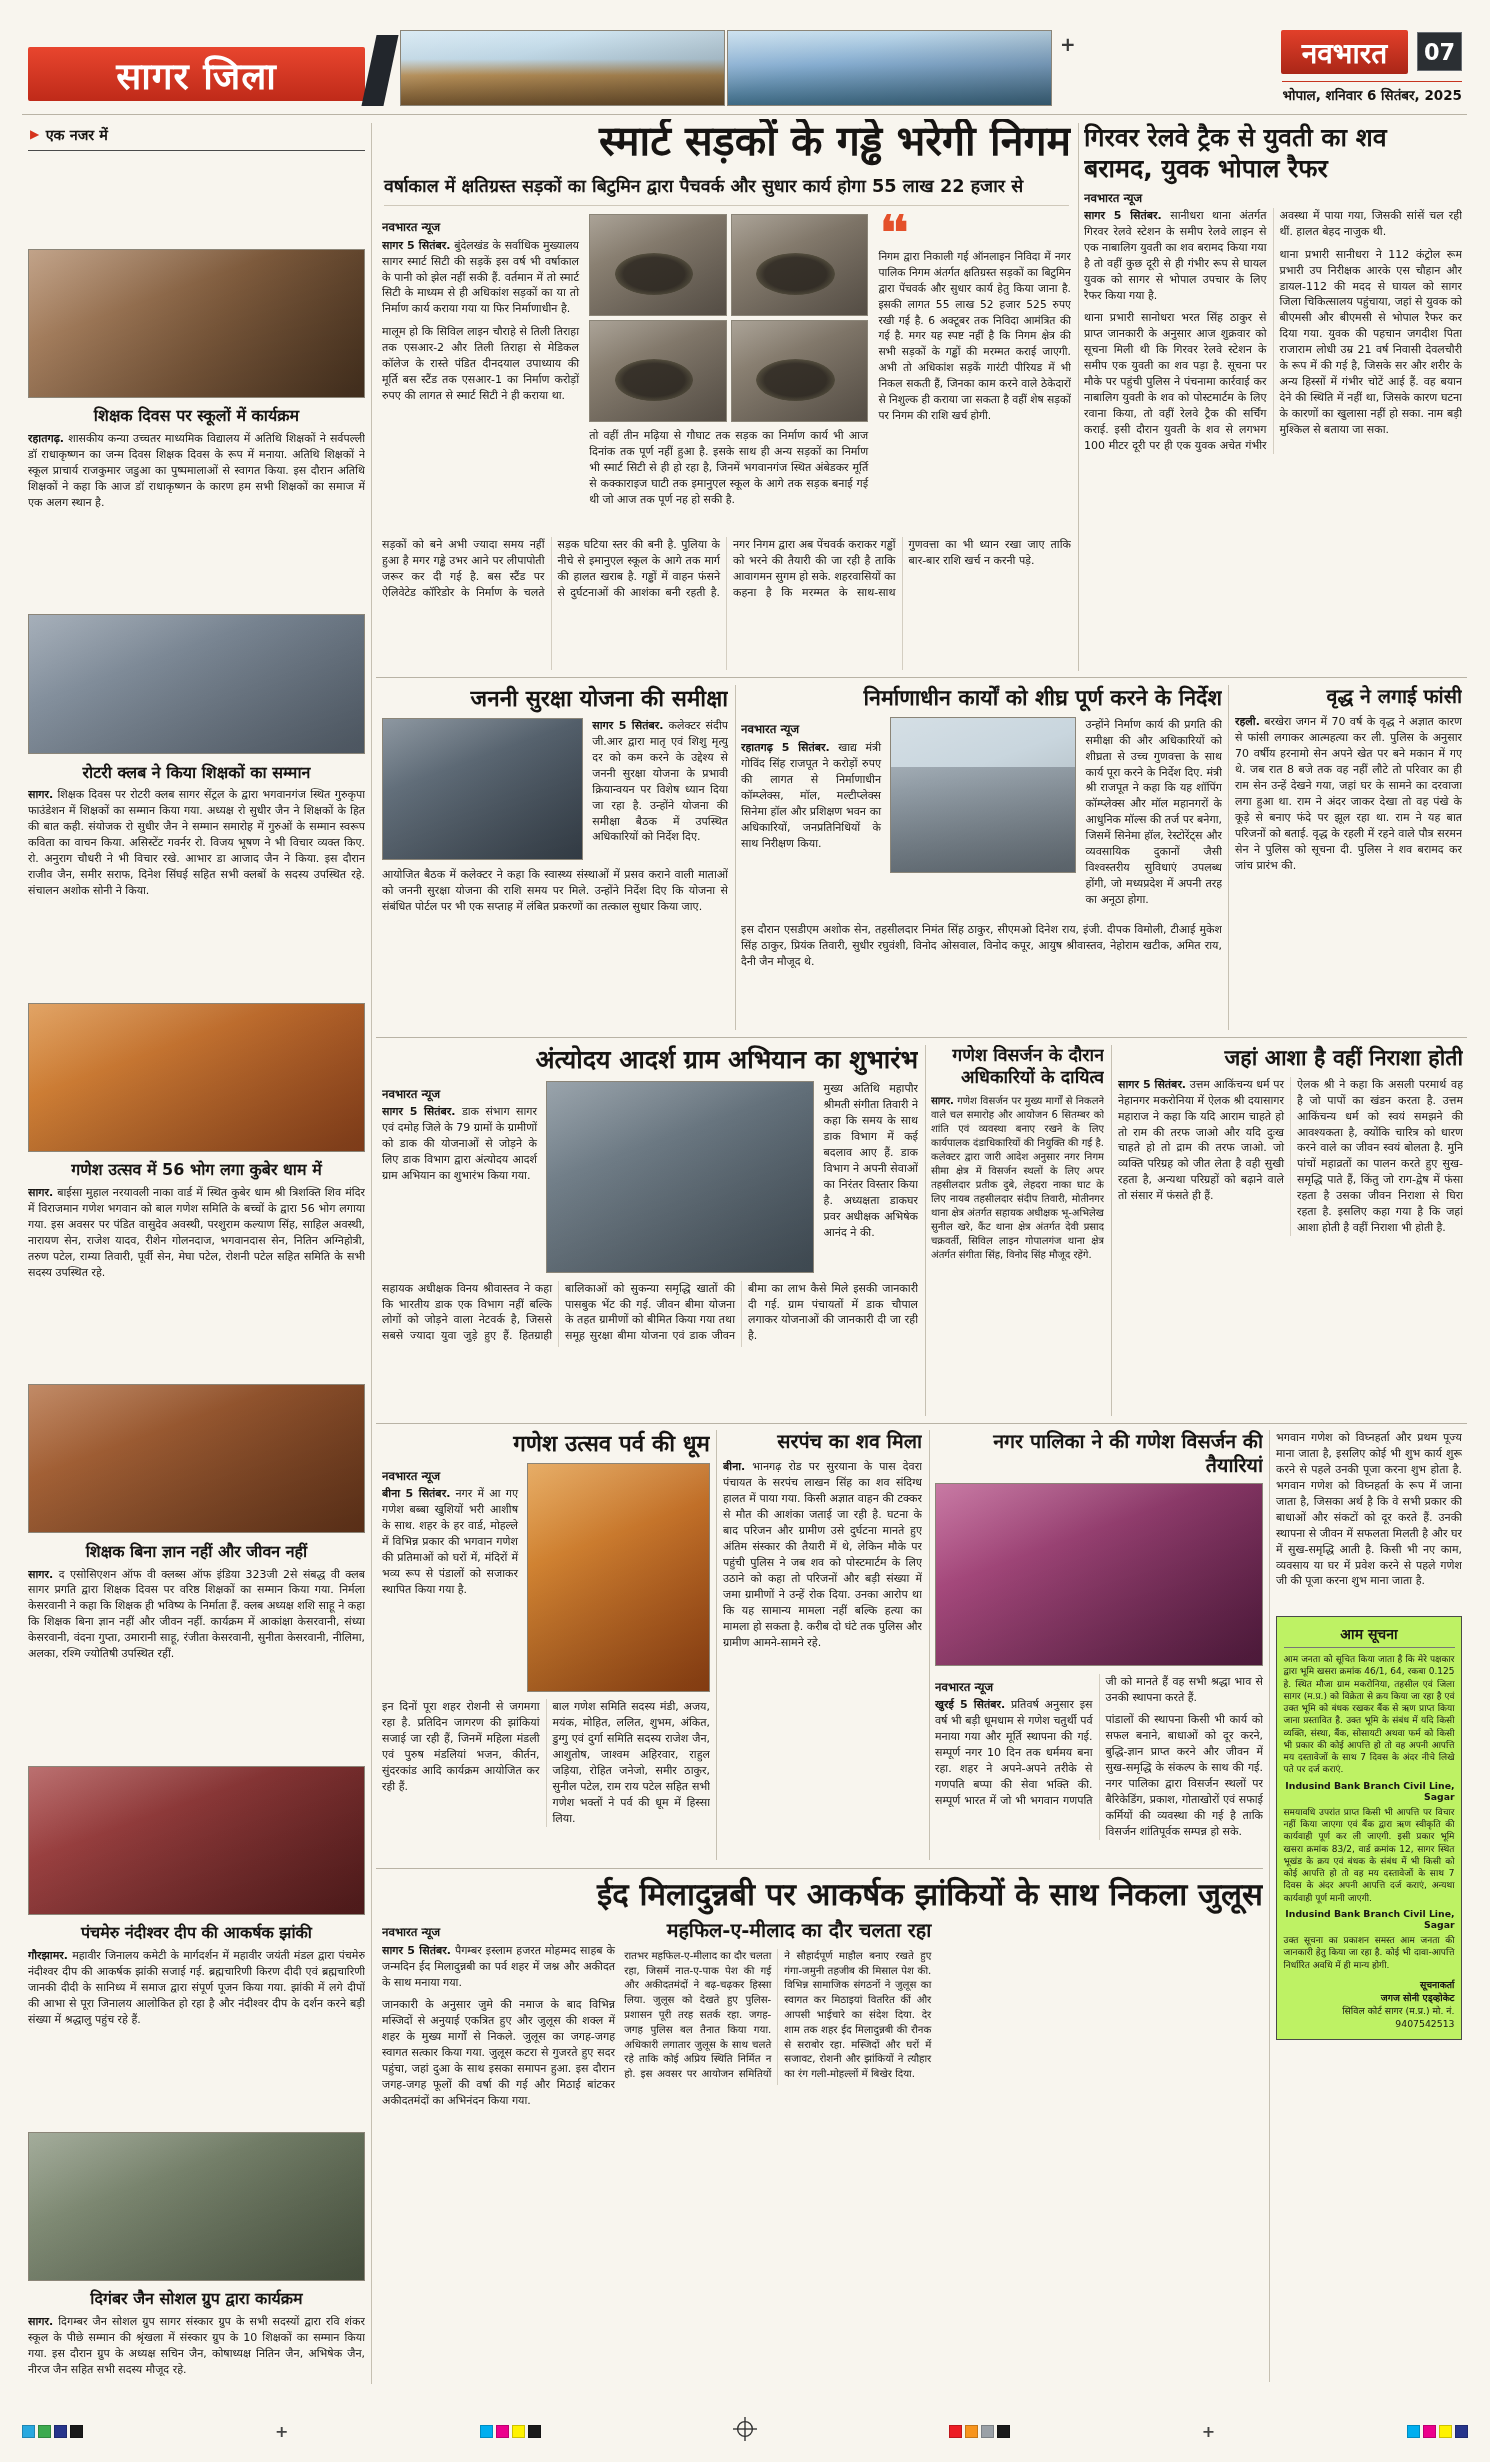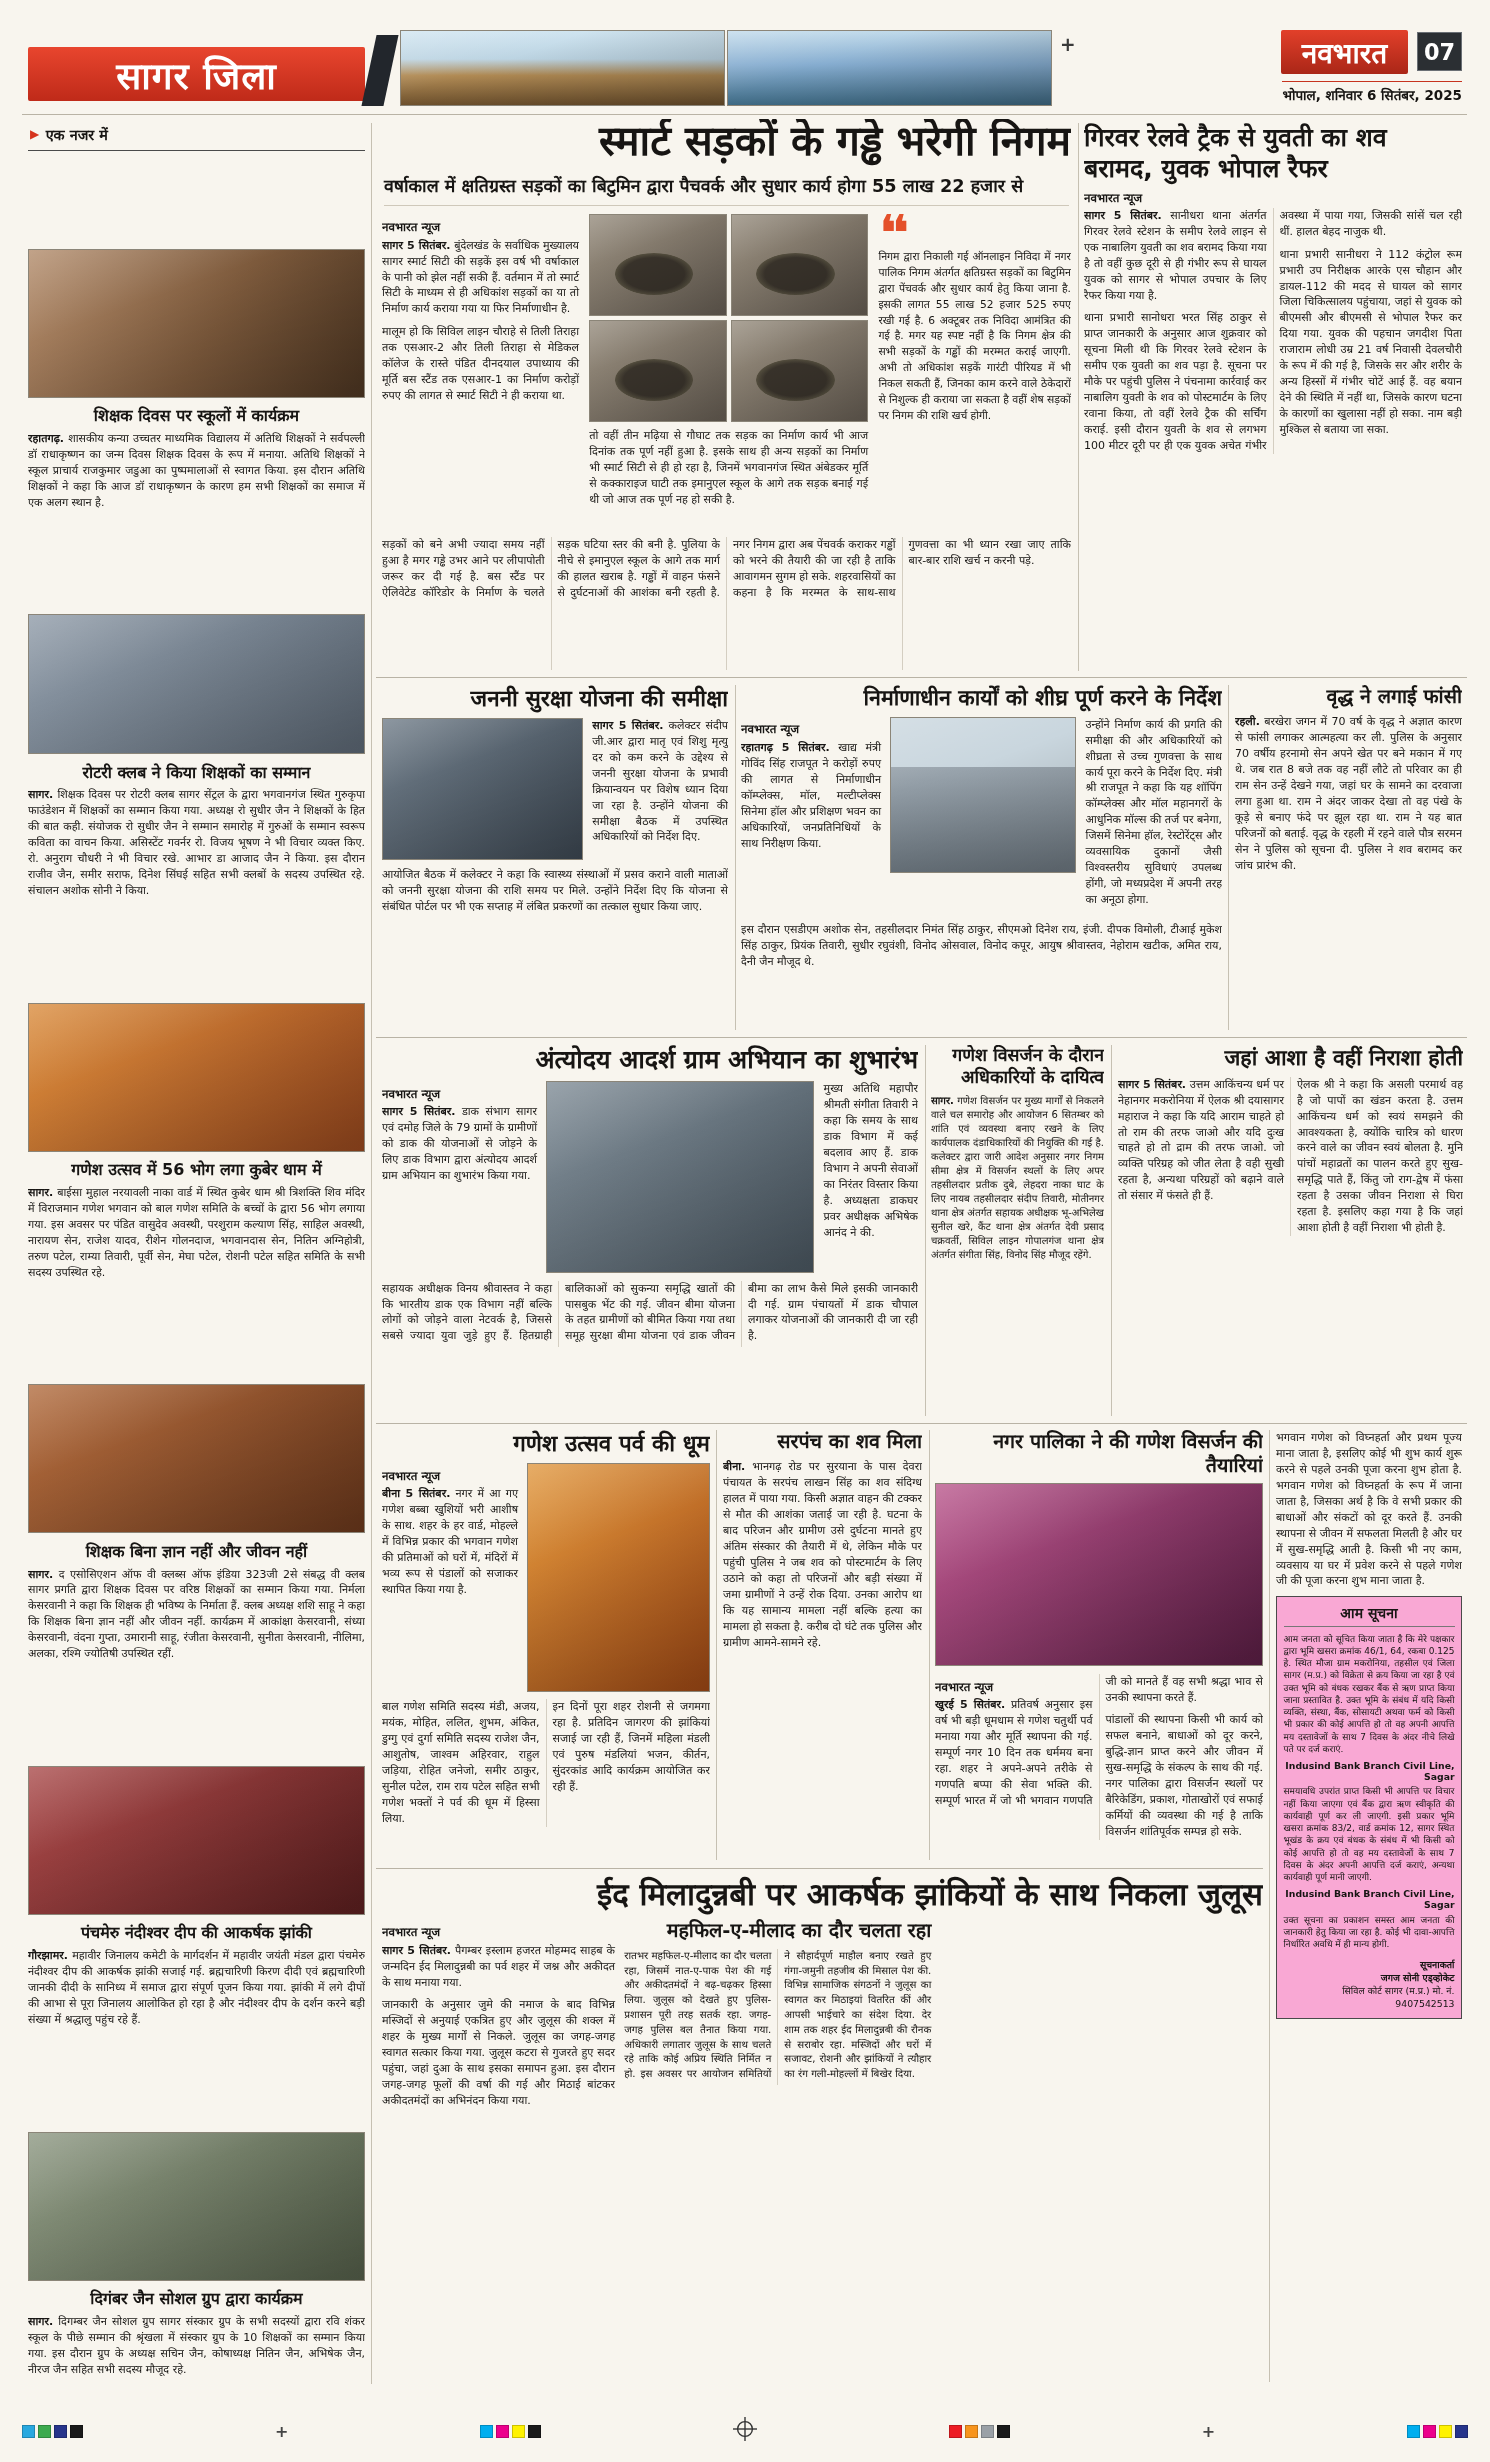--- a/index.html
+++ b/index.html
@@ -64,21 +64,21 @@
   .brief-title{font-size:16px;font-weight:bold;text-align:center;margin:8.4px 0 4.7px;line-height:1.25}
   .brief .photo{width:100%}
   
   .lead-grid{display:grid;grid-template-columns:197px 279px 1fr;gap:10.2px;margin-top:8.4px;height:315px;overflow:hidden}
   .lead-photos{display:grid;grid-template-columns:1fr 1fr;grid-template-rows:102px 102px;gap:3.7px}
   .qmark{font-family:"DejaVu Serif","Liberation Serif",serif;font-size:58px;color:#e4502a;line-height:.7;height:35px}
   .quote-txt{font-size:10.7px;line-height:1.48;text-align:justify}
   .lead-bottom{margin-top:7.5px;height:140px;overflow:hidden}
   
   .g2{display:grid;gap:9.3px}
-  .aam{border:1.4px solid #4a4a4a;padding:6.5px 6.5px 8.4px;background:#f9a8d4;margin-top:6px}
+  .aam{border:1.4px solid #4a4a4a;padding:6.5px 6.5px 8.4px;background:#bef264;margin-top:27px}
   .aam-h{font-size:14px;font-weight:bold;text-align:center;border-bottom:0.9px solid #777;padding-bottom:3.7px;margin-bottom:5.6px}
   .tiny{font-size:9px;line-height:1.36;text-align:justify;margin-bottom:4.7px}
   .bank{font-size:9.3px;font-weight:bold;text-align:right;margin:3.7px 0}
   .sign{text-align:right;font-size:9.3px;line-height:1.4;margin-top:7.5px}
   
   .print-marks{position:absolute;left:22.4px;right:22.4px;top:2414px;height:34px;display:flex;align-items:center;justify-content:space-between}
   .sqg{display:flex;gap:2.8px}
   .sq{width:13px;height:13px;border:0.5px solid rgba(0,0,0,.2)}
   .cross{font-size:16px;font-weight:bold;color:#444}
 </style>
@@ -265,22 +265,22 @@
   <article class="abs" style="left:382px;top:1430px;width:328px;height:430px">
     <h2 class="hl hl-24">गणेश उत्सव पर्व की धूम</h2>
     <div class="g2" style="grid-template-columns:136px 1fr">
       <div>
         <div class="byline">नवभारत न्यूज</div>
         <p class="bt"><b class="dl">बीना 5 सितंबर.</b> <span>नगर में आ गए गणेश बब्बा खुशियों भरी आशीष के साथ. शहर के हर वार्ड, मोहल्ले में विभिन्न प्रकार की भगवान गणेश की प्रतिमाओं को घरों में, मंदिरों में भव्य रूप से पंडालों को सजाकर स्थापित किया गया है.</span></p>
       </div>
       <div class="photo ph-idols" style="height:229px"></div>
     </div>
     <div class="cols-2" style="margin-top:7.5px">
+      <p class="bt">इन दिनों पूरा शहर रोशनी से जगमगा रहा है. प्रतिदिन जागरण की झांकियां सजाई जा रही हैं, जिनमें महिला मंडली एवं पुरुष मंडलियां भजन, कीर्तन, सुंदरकांड आदि कार्यक्रम आयोजित कर रही हैं.</p>
       <p class="bt">बाल गणेश समिति सदस्य मंडी, अजय, मयंक, मोहित, ललित, शुभम, अंकित, डुग्गु एवं दुर्गा समिति सदस्य राजेश जैन, आशुतोष, जाश्वम अहिरवार, राहुल जड़िया, रोहित जनेजो, समीर ठाकुर, सुनील पटेल, राम राय पटेल सहित सभी गणेश भक्तों ने पर्व की धूम में हिस्सा लिया.</p>
-      <p class="bt">इन दिनों पूरा शहर रोशनी से जगमगा रहा है. प्रतिदिन जागरण की झांकियां सजाई जा रही हैं, जिनमें महिला मंडली एवं पुरुष मंडलियां भजन, कीर्तन, सुंदरकांड आदि कार्यक्रम आयोजित कर रही हैं.</p>
     </div>
   </article>
 
   <div class="vr" style="left:716px;top:1430px;height:430px"></div>
 
   <article class="abs" style="left:723px;top:1430px;width:199px;height:430px">
     <h2 class="hl hl-21">सरपंच का शव मिला</h2>
     <p class="bt"><b class="dl">बीना.</b> <span>भानगढ़ रोड पर सुरयाना के पास देवरा पंचायत के सरपंच लाखन सिंह का शव संदिग्ध हालत में पाया गया. किसी अज्ञात वाहन की टक्कर से मौत की आशंका जताई जा रही है. घटना के बाद परिजन और ग्रामीण उसे दुर्घटना मानते हुए अंतिम संस्कार की तैयारी में थे, लेकिन मौके पर पहुंची पुलिस ने जब शव को पोस्टमार्टम के लिए उठाने को कहा तो परिजनों और बड़ी संख्या में जमा ग्रामीणों ने उन्हें रोक दिया. उनका आरोप था कि यह सामान्य मामला नहीं बल्कि हत्या का मामला हो सकता है. करीब दो घंटे तक पुलिस और ग्रामीण आमने-सामने रहे.</span></p>
   </article>
 

